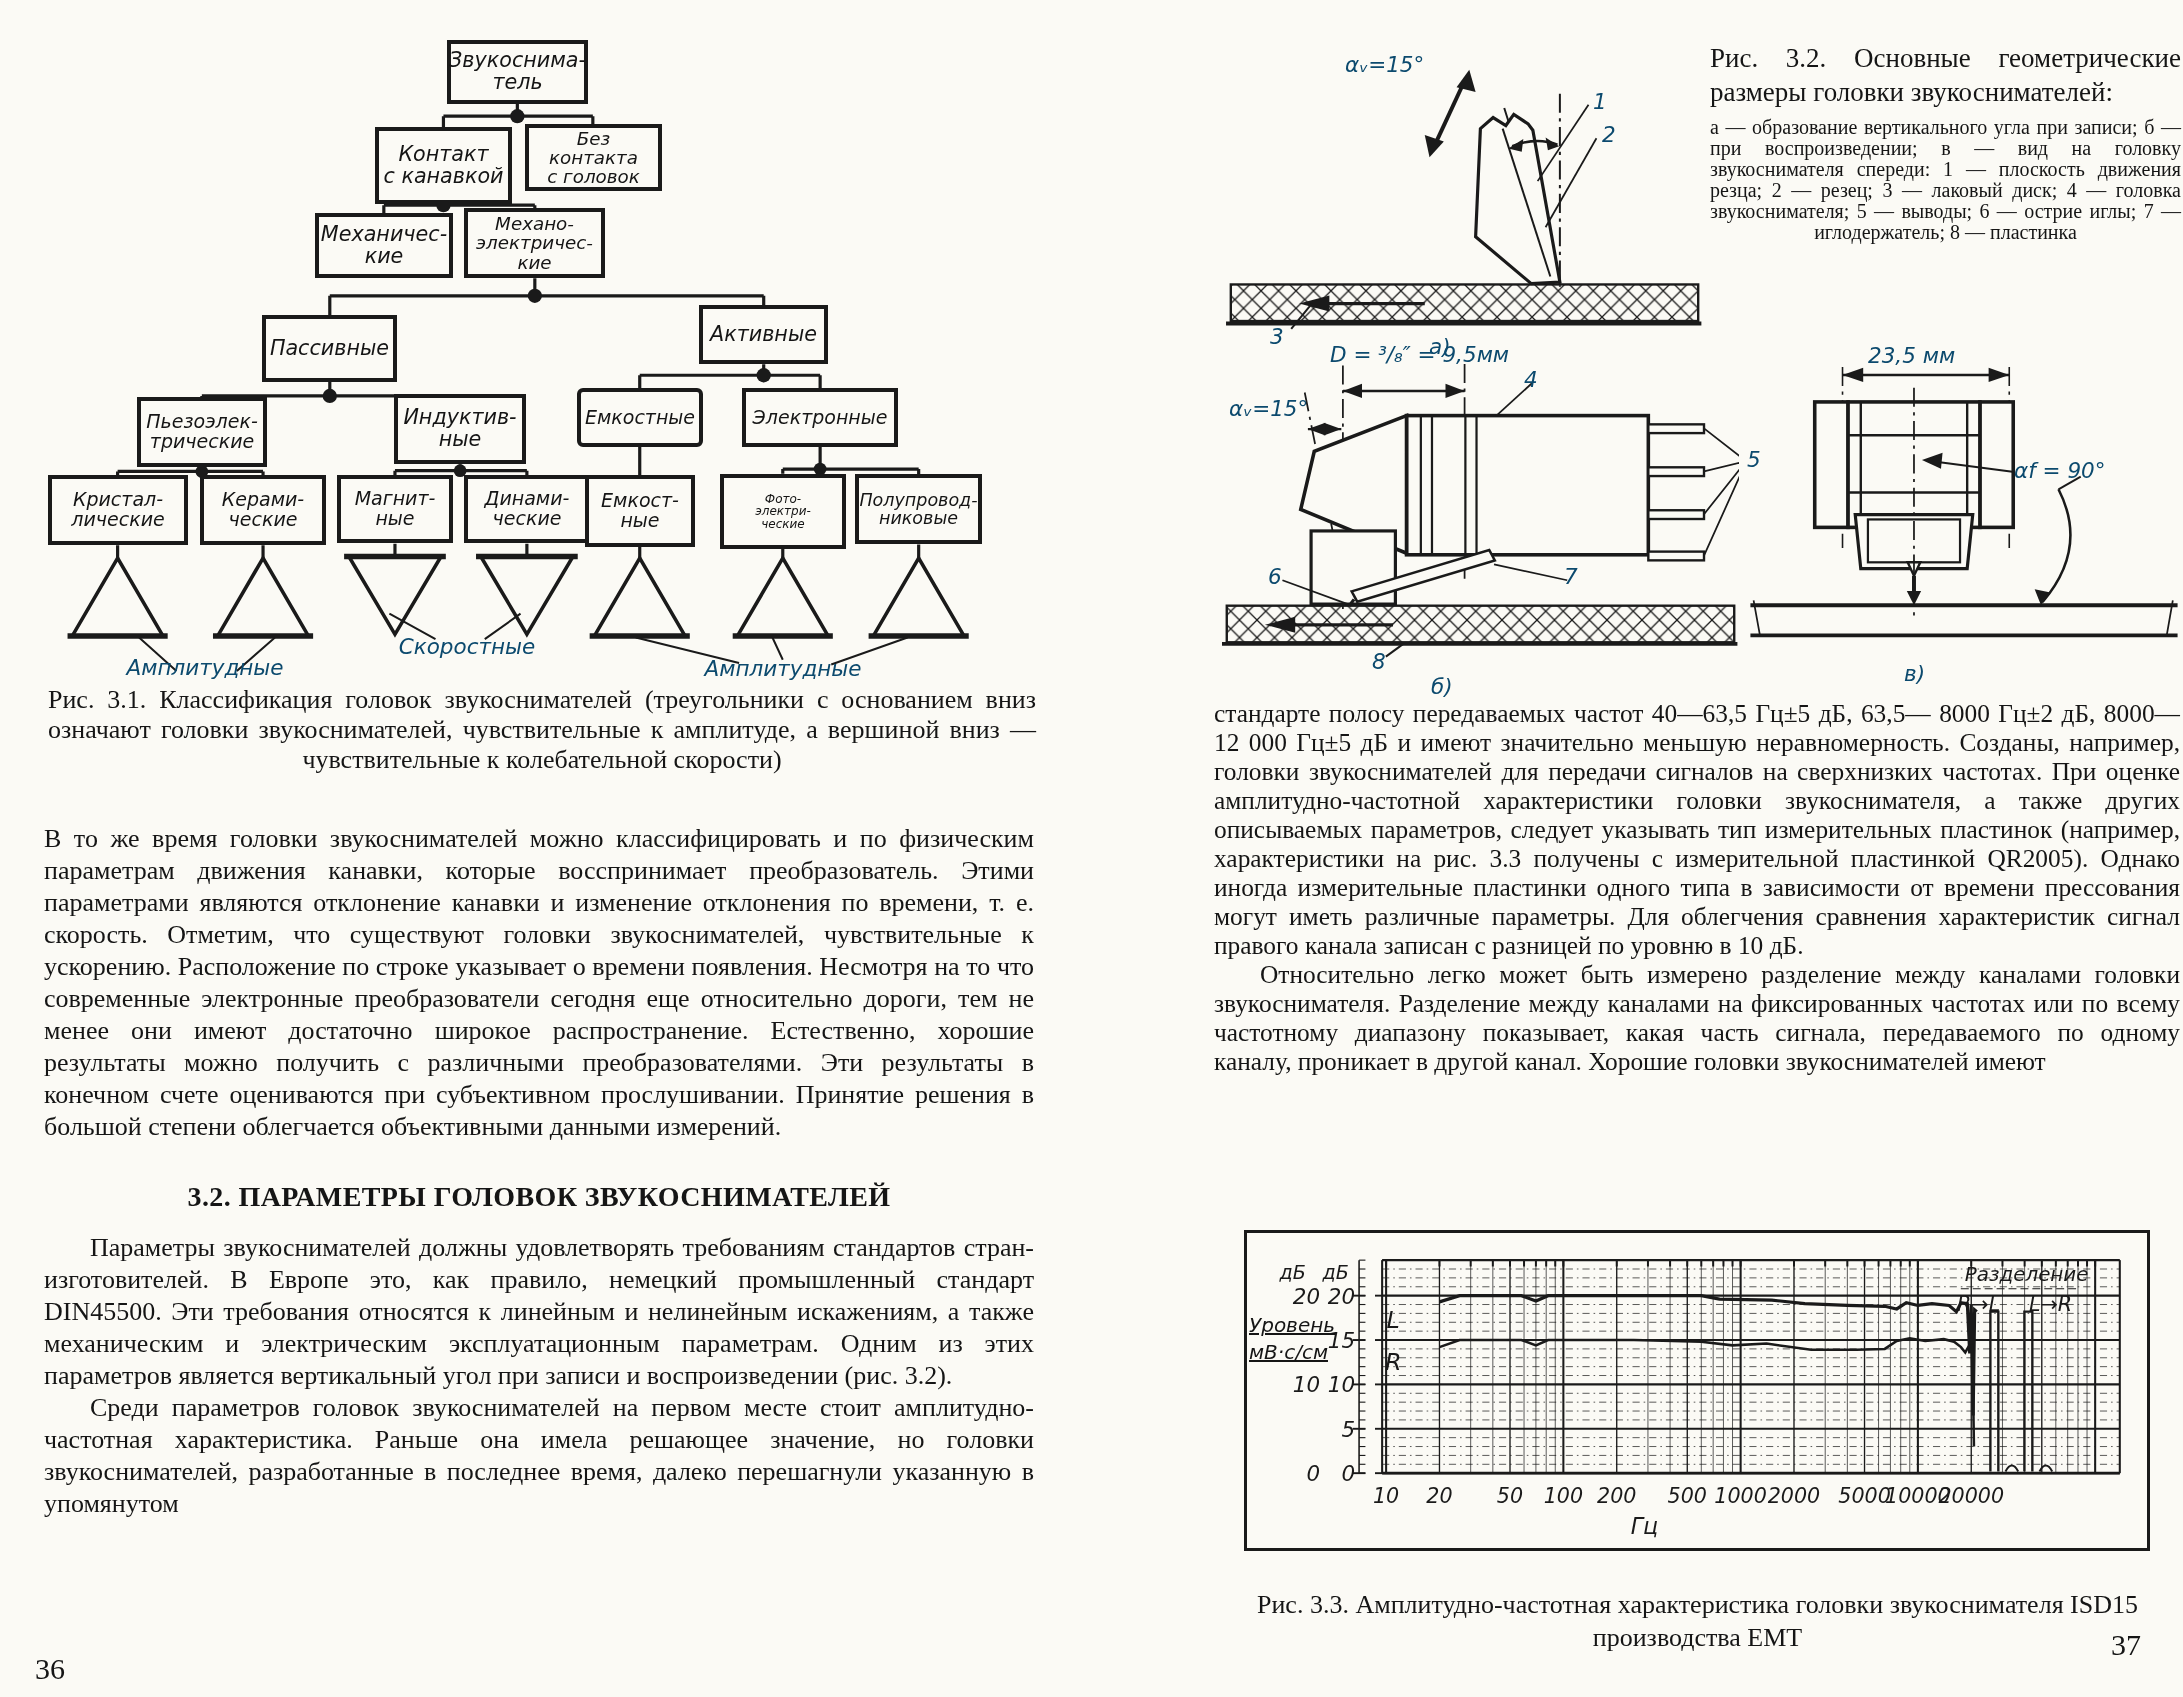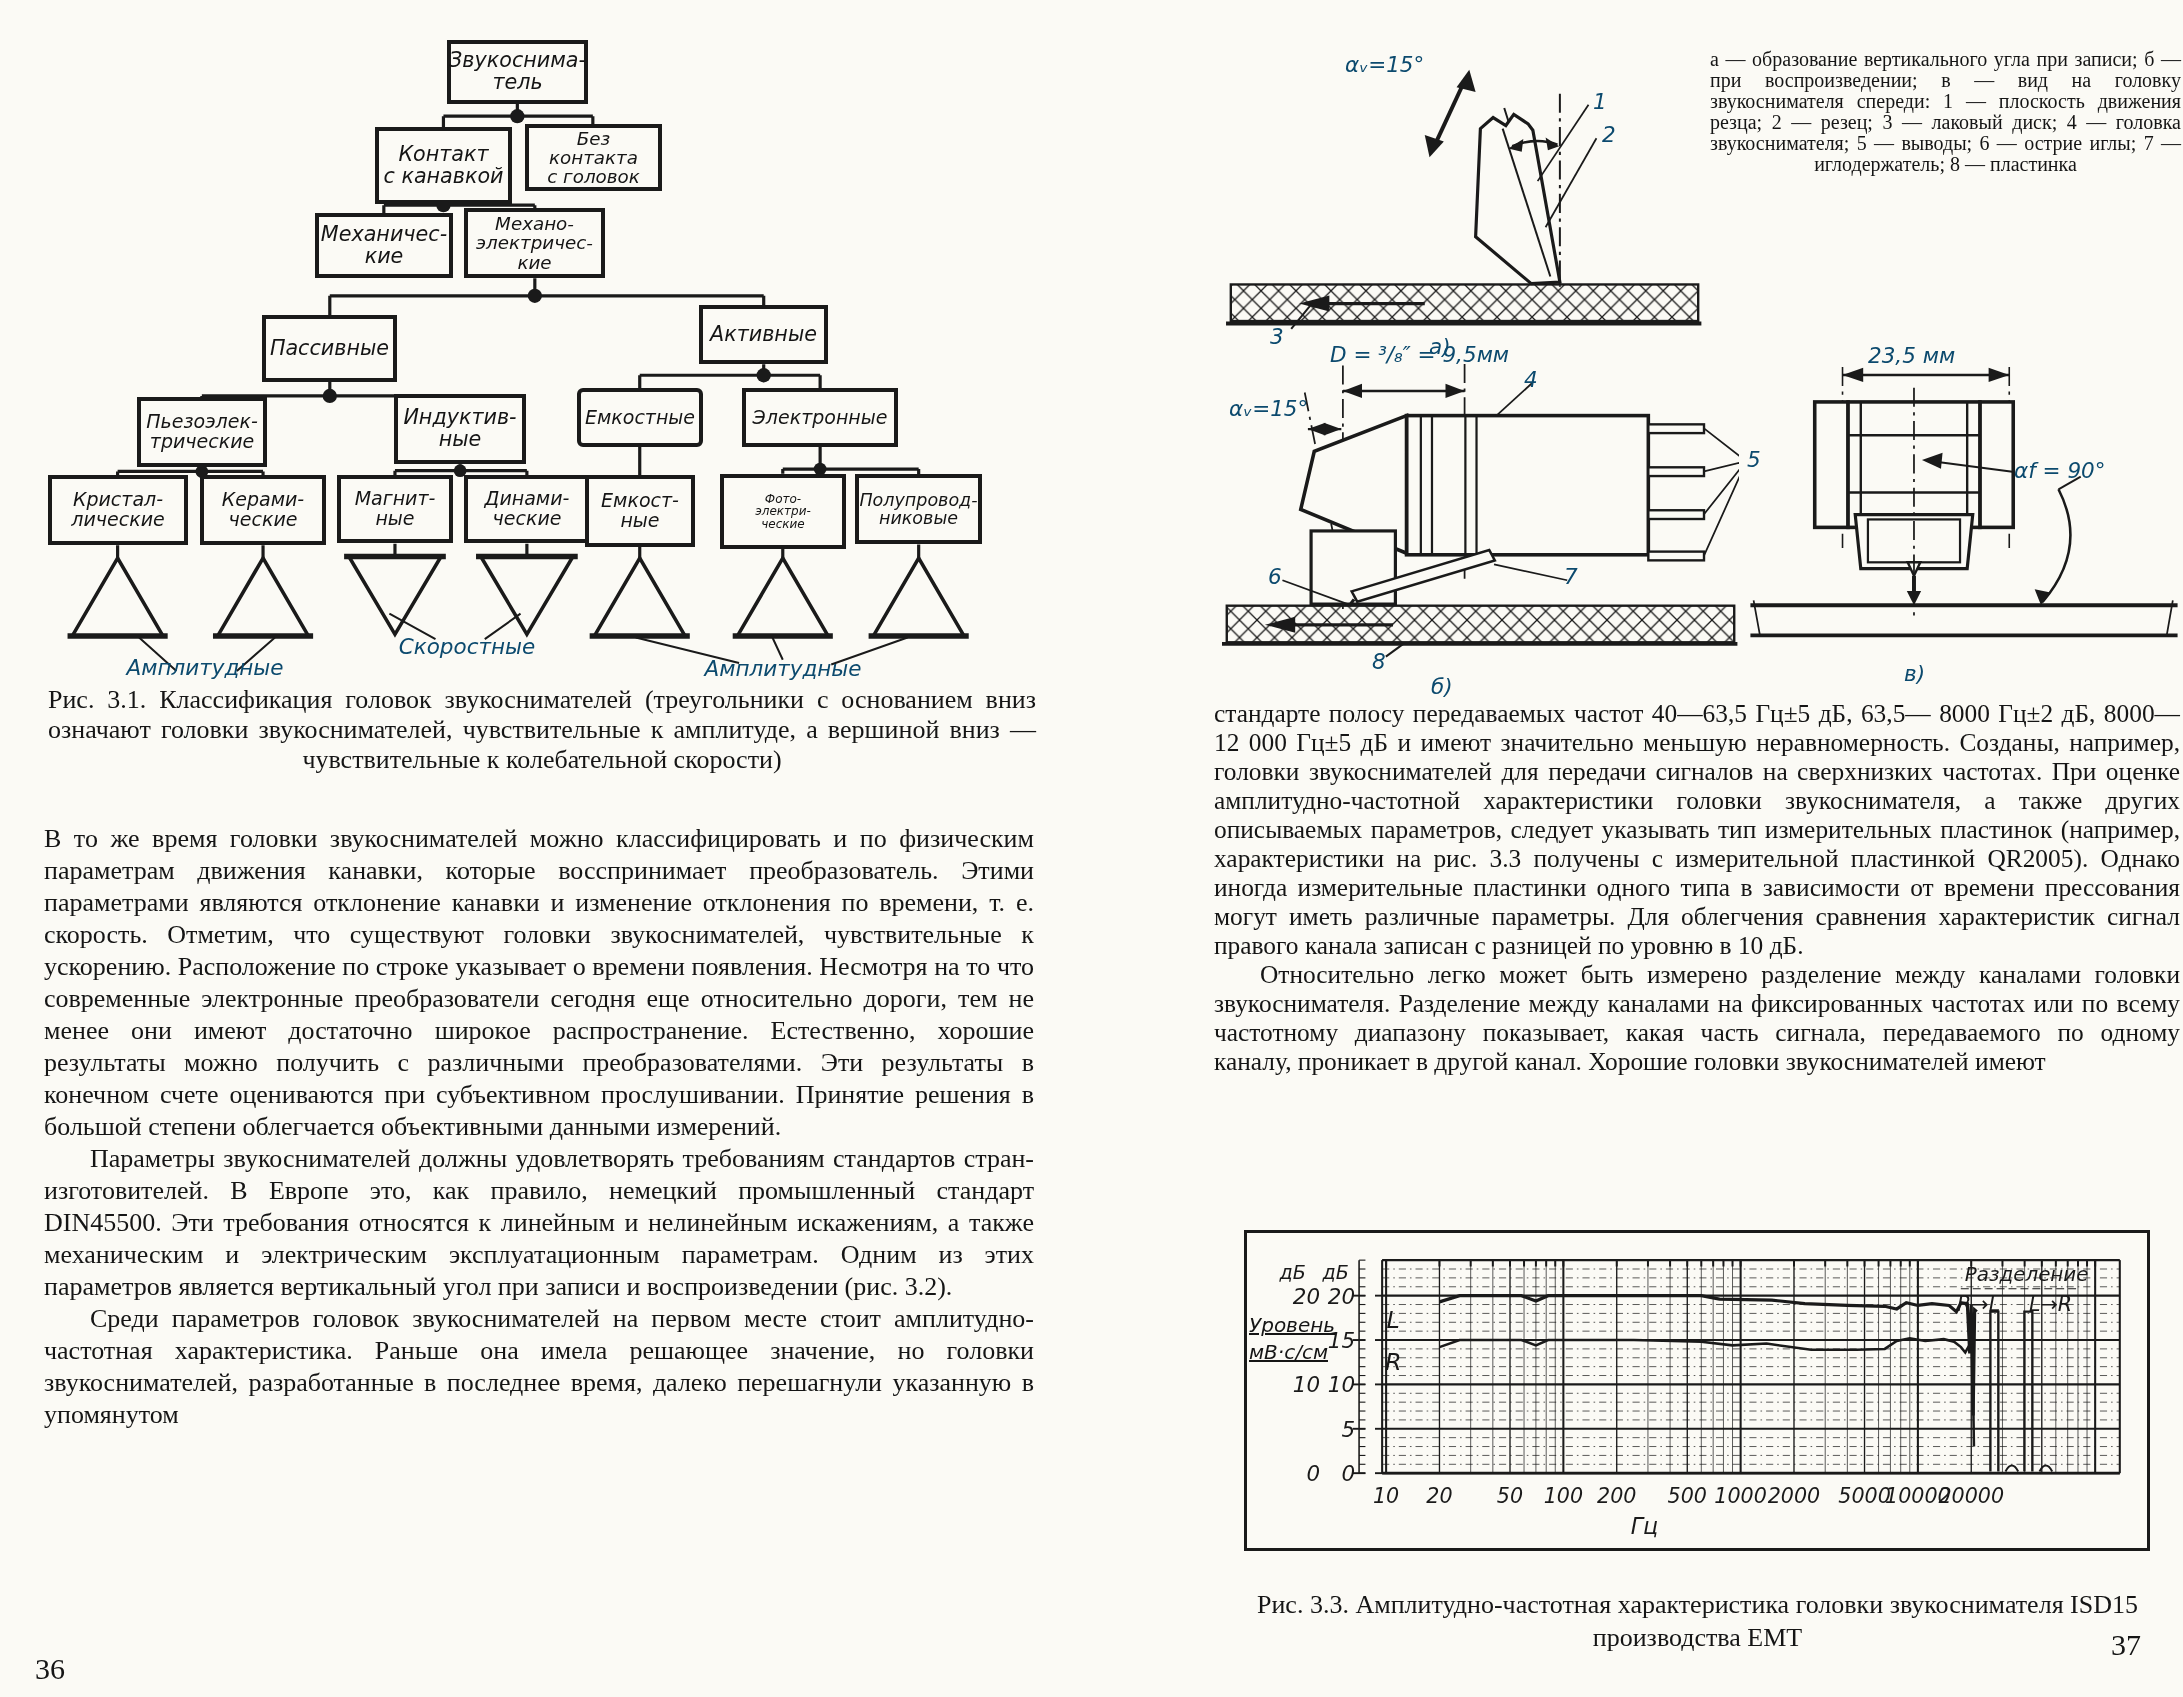--- a/index.html
+++ b/index.html
@@ -125,20 +125,21 @@
 
       <span class="fc-label" style="left:205px;top:655px;">Амплитудные</span>
       <span class="fc-label" style="left:467px;top:634px;">Скоростные</span>
       <span class="fc-label" style="left:783px;top:656px;">Амплитудные</span>
     </div>
 
     <div class="abs cap" style="left:48px;top:685px;width:988px;">Рис. 3.1. Классификация головок звукоснимателей (треугольники с основанием вниз означают головки звукоснимателей, чувствительные к амплитуде, а вершиной вниз — чувствительные к колебательной скорости)</div>
 
     <div class="flow" style="left:44px;top:823px;width:990px;">
       <p class="body-text">В то же время головки звукоснимателей можно классифицировать и по физическим параметрам движения канавки, которые восспринимает преобразователь. Этими параметрами являются отклонение канавки и изменение отклонения по времени, т. е. скорость. Отметим, что существуют головки звукоснимателей, чувствительные к ускорению. Расположение по строке указывает о времени появления. Несмотря на то что современные электронные преобразователи сегодня еще относительно дороги, тем не менее они имеют достаточно широкое распространение. Естественно, хорошие результаты можно получить с различными преобразователями. Эти результаты в конечном счете оцениваются при субъективном прослушивании. Принятие решения в большой степени облегчается объективными данными измерений.</p>
+      <h2 class="sec-head">3.2. ПАРАМЕТРЫ ГОЛОВОК ЗВУКОСНИМАТЕЛЕЙ</h2>
       <p class="body-text indent">Параметры звукоснимателей должны удовлетворять требованиям стандартов стран-изготовителей. В Европе это, как правило, немецкий промышленный стандарт DIN45500. Эти требования относятся к линейным и нелинейным искажениям, а также механическим и электрическим эксплуатационным параметрам. Одним из этих параметров является вертикальный угол при записи и воспроизведении (рис. 3.2).</p>
       <p class="body-text indent">Среди параметров головок звукоснимателей на первом месте стоит амплитудно-частотная характеристика. Раньше она имела решающее значение, но головки звукоснимателей, разработанные в последнее время, далеко перешагнули указанную в упомянутом</p>
     </div>
 
     <div class="abs pagenum" style="left:35px;top:1652px;">36</div>
   </section>
 
   <section class="rp">
 
     <svg class="abs" style="left:1226px;top:46px;" width="477" height="310" viewBox="0 0 600 390">
@@ -165,20 +166,21 @@
       <line x1="392" y1="170" x2="456" y2="74" stroke="#1a1a1a" stroke-width="2.2"></line>
       <line x1="402" y1="228" x2="466" y2="116" stroke="#1a1a1a" stroke-width="2.2"></line>
     </svg>
     <span class="draw-label" style="left:1345px;top:52px;">αᵥ=15°</span>
     <span class="draw-label" style="left:1593px;top:89px;">1</span>
     <span class="draw-label" style="left:1602px;top:122px;">2</span>
     <span class="draw-label" style="left:1270px;top:324px;">3</span>
     <span class="draw-label" style="left:1429px;top:334px;">а)</span>
 
     <div class="abs" style="left:1710px;top:41px;width:471px;">
+      <div class="fig32-title">Рис. 3.2. Основные геометрические размеры головки звукоснимателей:</div>
       <div class="fig32-legend">а — образование вертикального угла при записи; б — при воспроизведении; в — вид на головку звукоснимателя спереди: 1 — плоскость движения резца; 2 — резец; 3 — лаковый диск; 4 — головка звукоснимателя; 5 — выводы; 6 — острие иглы; 7 — иглодержатель; 8 — пластинка</div>
     </div>
 
     <svg class="abs" style="left:1222px;top:340px;" width="517" height="358" viewBox="0 0 650 450">
       <line x1="152" y1="32" x2="152" y2="338" stroke="#1a1a1a" stroke-width="2.2" stroke-dasharray="24 7 4 7"></line>
       <line x1="104" y1="66" x2="158" y2="334" stroke="#1a1a1a" stroke-width="2.2" stroke-dasharray="24 7 4 7"></line>
       <line x1="305" y1="30" x2="305" y2="300" stroke="#1a1a1a" stroke-width="2.2" stroke-dasharray="24 7 4 7"></line>
       <line x1="152" y1="64" x2="305" y2="64" stroke="#1a1a1a" stroke-width="3"></line>
       <polygon points="152,64 176,55 176,73" fill="#1a1a1a"></polygon>
       <polygon points="305,64 281,55 281,73" fill="#1a1a1a"></polygon>

